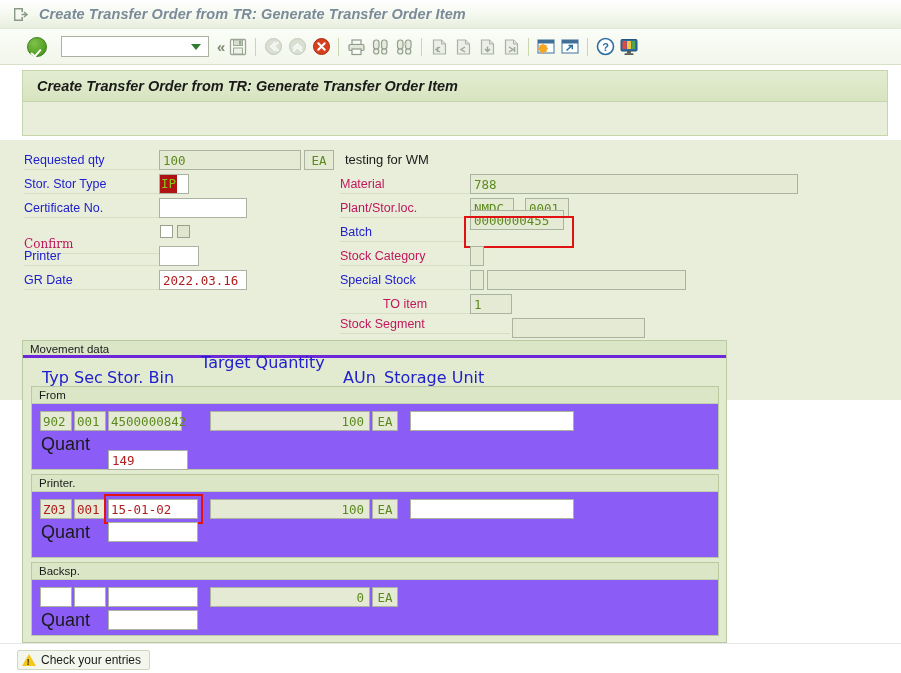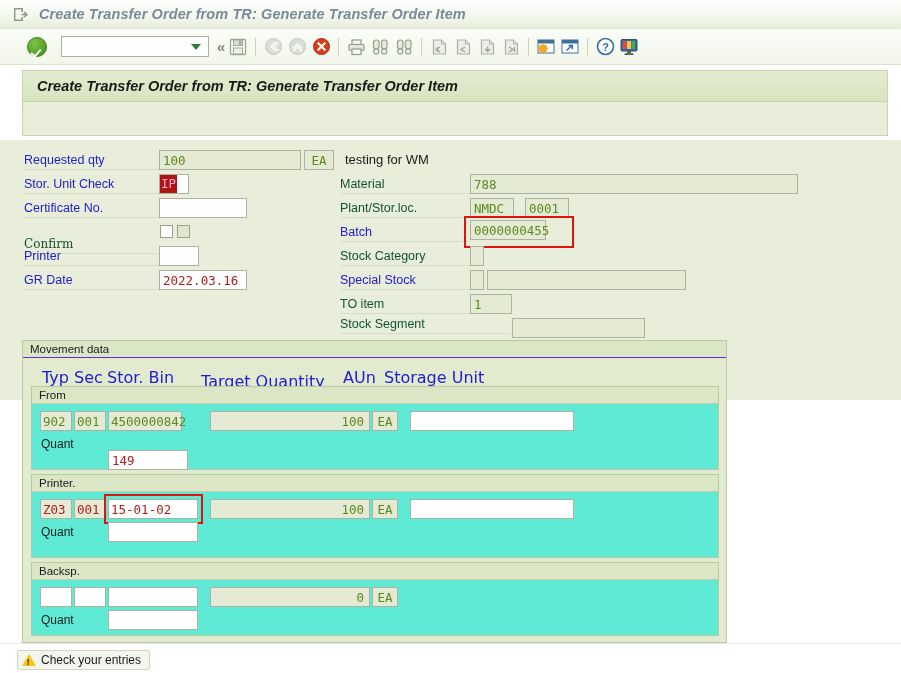--- a/index.html
+++ b/index.html
@@ -110,21 +110,21 @@
     background: #e4ead3;
     font-family: "DejaVu Sans Mono", monospace;
     font-size: 12.5px; color: #5c8a1e;
     display: flex; align-items: center;
     padding: 0 3px; white-space: nowrap;
   }
   .fld.input { background:#ffffff; }
   .fld.right { justify-content: flex-end; padding-right: 5px; }
   .fld.red { color: #b01d1d; background:#ffffff; }
   .lbl {
-    position: absolute; font-size: 12.5px; color: #14532d;
+    position: absolute; font-size: 12.5px; color: #be185d;
     white-space: nowrap; line-height: 20px; height: 20px;
     border-bottom: 1px solid #d6dec6;
   }
   .lbl.link { color: #2020cc; }
   .lbl.serif { font-family: "DejaVu Serif", serif; font-size: 12px; }
   .plaintext {
     position: absolute; font-size: 13px; color:#1a1a1a; white-space: nowrap;
     line-height: 20px; height:20px;
   }
   .chk {
@@ -136,37 +136,37 @@
     position: absolute; border: 2px solid #e11212; pointer-events: none;
   }
 
   
   .group {
     position: absolute; border: 1px solid #b9c9a0;
     background: #e2ebd0;
   }
   .group > .gtitle {
     position: absolute; left: 0; top: 0; right: 0; height: 17px;
-    background: #dbe6c6; border-bottom: 1px solid #6d28d9;
+    background: #dbe6c6; border-bottom: 3px solid #6d28d9;
     font-size: 11.5px; color: #1a1a1a; line-height: 17px; padding-left: 7px;
   }
   .colhdr {
     position: absolute; font-size: 16px; color: #2020cc;
     font-family: "DejaVu Sans", sans-serif; white-space: nowrap;
   }
   .subgroup {
-    position: absolute; border: 1px solid #b9c9a0; background: #5eead4; padding-left: 36px;
+    position: absolute; border: 1px solid #b9c9a0; background: #8b5cf6; padding-left: 36px;
   }
   .subgroup > .sgtitle {
     position: absolute; left:0; top:0; right:0; height: 17px;
     background: #dbe6c6; border-bottom: 1px solid #c4d2ab;
     font-size: 11.5px; color: #1a1a1a; line-height: 17px; padding-left: 7px;
   }
   .qlabel {
-    position: absolute; font-size: 12px; color:#1a1a1a; line-height: 20px;
+    position: absolute; font-size: 18px; color:#1a1a1a; line-height: 20px;
   }
 
   
   .statusbar {
     position: absolute; left: 0; top: 643px; width: 901px; height: 30px;
     background: #ffffff; border-top: 1px solid #e6e6e6;
   }
   .statusmsg {
     position: absolute; left: 17px; top: 6px; height: 20px;
     border: 1px solid #cfd6c2; background: #f3f6ec;
@@ -337,23 +337,23 @@
       <span>Create Transfer Order from TR: Generate Transfer Order Item</span>
     </div>
     <div class="subpanel"></div>
 
     <div class="formarea">
 
       <div class="lbl link" style="left:24px; top:10px; width:135px;">Requested qty</div>
       <div class="fld" style="left:159px; top:10px; width:142px;">100</div>
       <div class="fld" style="left:304px; top:10px; width:30px; justify-content:center; padding:0;">EA</div>
 
-      <div class="lbl link" style="left:24px; top:34px; width:135px;">Stor. Unit Check</div>
+      <div class="lbl link" style="left:24px; top:34px; width:135px;">Stor. Stor Type</div>
       <div class="fld input" style="left:159px; top:34px; width:30px; padding:0;">
-        <span style="background:#b01313; color:#f9a8d4; font-family:'DejaVu Sans Mono',monospace; font-size:12.5px; padding:0 1px; line-height:18px;">IP</span>
+        <span style="background:#b01313; color:#84cc16; font-family:'DejaVu Sans Mono',monospace; font-size:12.5px; padding:0 1px; line-height:18px;">IP</span>
       </div>
 
       <div class="lbl link" style="left:24px; top:58px; width:135px;">Certificate No.</div>
       <div class="fld input" style="left:159px; top:58px; width:88px;"></div>
 
       <div class="lbl serif" style="left:24px; top:94px; width:135px;">Confirm</div>
       <div class="chk" style="left:160px; top:85px;"></div>
       <div class="chk dis" style="left:177px; top:85px;"></div>
 
       <div class="lbl link" style="left:24px; top:106px; width:135px;">Printer</div>
@@ -365,44 +365,44 @@
       <div class="plaintext" style="left:345px; top:10px;">testing for WM</div>
 
       <div class="lbl" style="left:340px; top:34px; width:130px;">Material</div>
       <div class="fld" style="left:470px; top:34px; width:328px;">788</div>
 
       <div class="lbl" style="left:340px; top:58px; width:130px;">Plant/Stor.loc.</div>
       <div class="fld" style="left:470px; top:58px; width:44px;">NMDC</div>
       <div class="fld" style="left:525px; top:58px; width:44px;">0001</div>
 
       <div class="lbl link" style="left:340px; top:82px; width:130px;">Batch</div>
-      <div class="fld" style="left:470px; top:80px; width:76px;">0000000455</div>
+      <div class="fld" style="left:470px; top:70px; width:94px;">0000000455</div>
       <div class="redbox" style="left:464px; top:76px; width:110px; height:32px;"></div>
 
       <div class="lbl" style="left:340px; top:106px; width:130px;">Stock Category</div>
       <div class="fld" style="left:470px; top:106px; width:14px; padding:0;"></div>
 
       <div class="lbl link" style="left:340px; top:130px; width:130px;">Special Stock</div>
       <div class="fld" style="left:470px; top:130px; width:14px; padding:0;"></div>
       <div class="fld" style="left:487px; top:130px; width:199px;"></div>
 
-      <div class="lbl" style="left:340px; top:154px; width:130px;">TO item</div>
+      <div class="lbl" style="left:340px; top:154px; width:130px;text-align:center;">TO item</div>
       <div class="fld" style="left:470px; top:154px; width:42px;">1</div>
 
       <div class="lbl" style="left:340px; top:174px; width:170px;">Stock Segment</div>
       <div class="fld" style="left:512px; top:178px; width:133px;"></div>
     </div>
 
     <div class="group" style="left:22px; top:275px; width:705px; height:303px;">
       <div class="gtitle">Movement data</div>
 
       <div class="colhdr" style="left:19px; top:27px;">Typ</div>
       <div class="colhdr" style="left:51px; top:27px;">Sec</div>
       <div class="colhdr" style="left:84px; top:27px;">Stor. Bin</div>
-      <div class="colhdr" style="left:178px; top:31px;">Target Quantity</div>
+      <div class="colhdr" style="left:178px; top:12px;">Target Quantity</div>
       <div class="colhdr" style="left:320px; top:27px;">AUn</div>
       <div class="colhdr" style="left:361px; top:27px;">Storage Unit</div>
 
       <div class="subgroup" style="left:8px; top:45px; width:688px; height:84px;">
         <div class="sgtitle">From</div>
         <div class="fld" style="left:8px; top:24px; width:32px; padding:0 2px;">902</div>
         <div class="fld" style="left:42px; top:24px; width:32px; padding:0 2px;">001</div>
         <div class="fld" style="left:76px; top:24px; width:74px; padding:0 2px;">4500000842</div>
         <div class="fld right" style="left:178px; top:24px; width:160px;">100</div>
         <div class="fld" style="left:340px; top:24px; width:26px; justify-content:center; padding:0;">EA</div>

